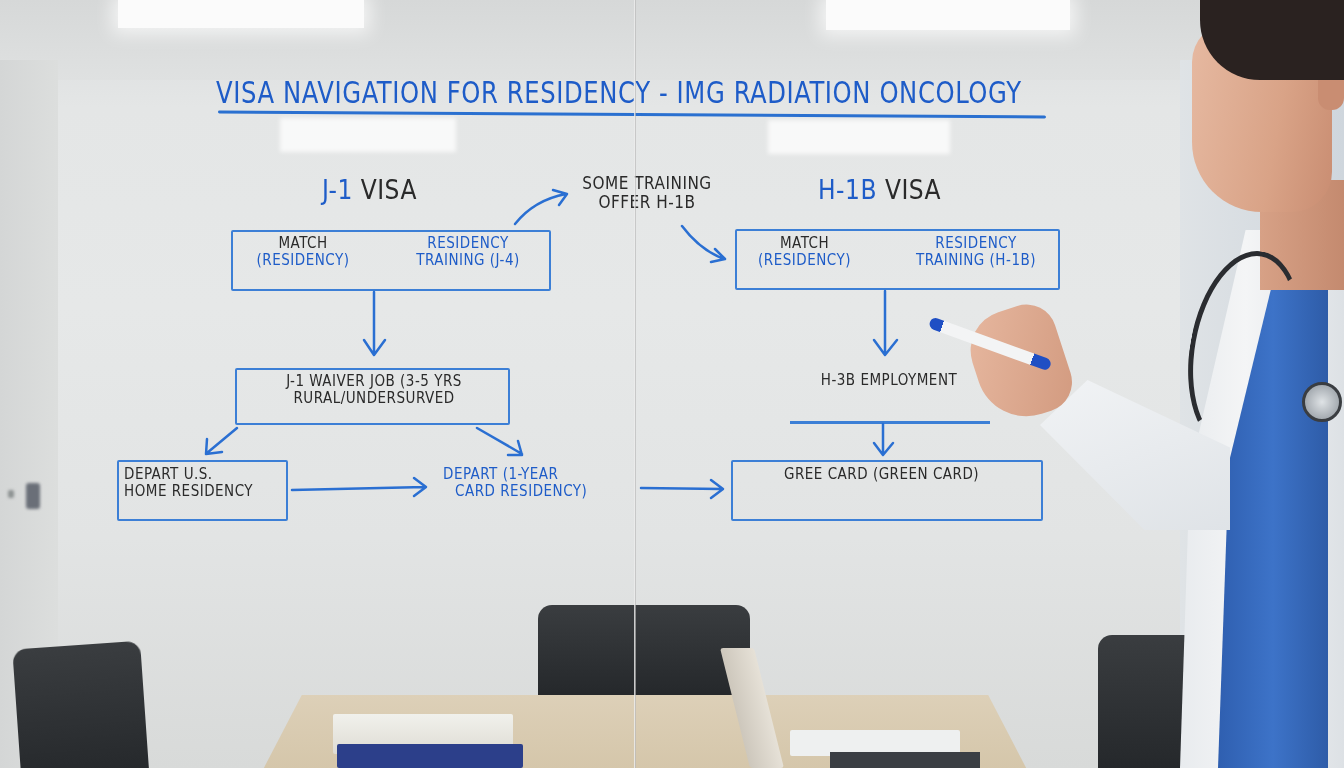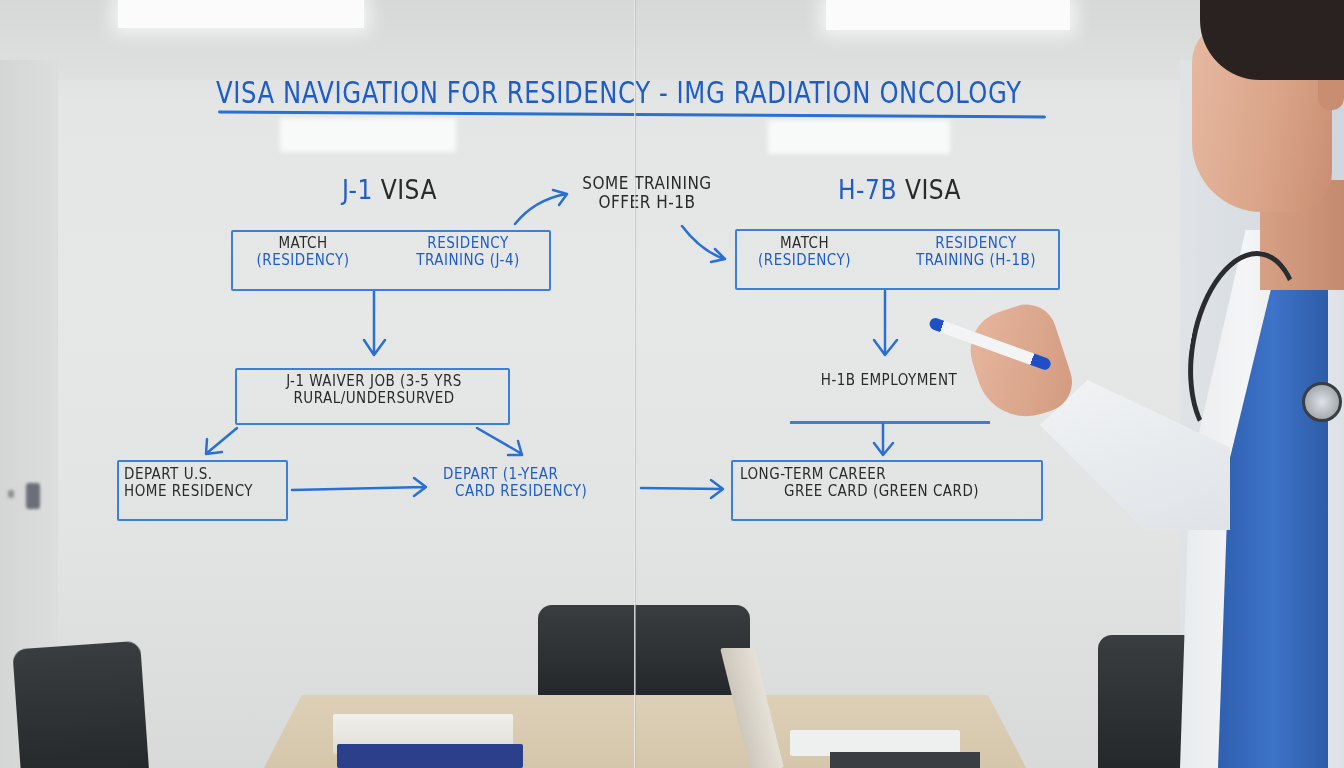--- a/index.html
+++ b/index.html
@@ -69,21 +69,21 @@
       border: 3px solid #3a3d41; }
 
     
     .ink { position: absolute; font-family: "DejaVu Sans Condensed", "DejaVu Sans", sans-serif;
       letter-spacing: 0.5px; line-height: 1.1; white-space: nowrap; }
     .blue { color: #1e5cc8; }
     .black { color: #2a2a2a; }
     .title { left: 216px; top: 78px; font-size: 27px; letter-spacing: 0.6px; transform: scaleY(1.1); }
     .title-underline { position: absolute; left: 218px; top: 113px; width: 828px; height: 3px;
       background: #2a70d0; border-radius: 2px; transform: rotate(0.35deg); }
-    .heading { font-size: 26px; margin-left: 20px; }
+    .heading { font-size: 26px; }
     .node { position: absolute; border: 2.5px solid #3c7fd6; border-radius: 2px; }
     .node-text { font-size: 15px; }
     .annot { font-size: 17px; text-align: center; }
     svg.arrows { position: absolute; left: 0; top: 0; width: 1344px; height: 768px; pointer-events: none; }
   </style>
 </head>
 <body>
 
 <div class="ceiling"></div>
 <div class="ceil-light" style="left:118px;top:0;width:246px;height:28px;"></div>
@@ -111,21 +111,21 @@
 <div class="ink heading" style="left:322px;top:176px;">
   <span class="blue">J-1</span><span class="black"> VISA</span>
 </div>
 
 <div class="ink black annot" style="left:572px;top:174px;width:150px;">
   <div>SOME TRAINING</div>
   <div>OFFER H-1B</div>
 </div>
 
 <div class="ink heading" style="left:818px;top:176px;">
-  <span class="blue">H-7B</span><span class="black"> VISA</span>
+  <span class="blue">H-1B</span><span class="black"> VISA</span>
 </div>
 
 <div class="node" style="left:231px;top:230px;width:320px;height:61px;"></div>
 <div class="ink node-text black" style="left:238px;top:235px;width:130px;text-align:center;">
   <div>MATCH</div>
   <div class="blue">(RESIDENCY)</div>
 </div>
 <div class="ink node-text blue" style="left:388px;top:235px;width:160px;text-align:center;">
   <div>RESIDENCY</div>
   <div>TRAINING (J-4)</div>
@@ -141,38 +141,37 @@
   <div>TRAINING (H-1B)</div>
 </div>
 
 <div class="node" style="left:235px;top:368px;width:275px;height:57px;"></div>
 <div class="ink node-text black" style="left:242px;top:373px;width:264px;text-align:center;">
   <div>J-1 WAIVER JOB (3-5 YRS</div>
   <div>RURAL/UNDERSURVED</div>
 </div>
 
 <div class="ink node-text" style="left:778px;top:372px;width:222px;text-align:center;">
-  <div class="black">H-1B EMPLOYMENT</div>
+  <div class="black">H-3B EMPLOYMENT</div>
 </div>
 <div style="position:absolute;left:790px;top:421px;width:200px;height:3px;background:#3c7fd6;"></div>
 
 <div class="node" style="left:117px;top:460px;width:171px;height:61px;"></div>
 <div class="ink node-text black" style="left:124px;top:466px;">
   <div>DEPART U.S.</div>
   <div>HOME RESIDENCY</div>
 </div>
 
 <div class="ink node-text blue" style="left:443px;top:466px;">
   <div>DEPART (1-YEAR</div>
   <div style="padding-left:12px;">CARD RESIDENCY)</div>
 </div>
 
 <div class="node" style="left:731px;top:460px;width:312px;height:61px;"></div>
 <div class="ink node-text black" style="left:740px;top:466px;">
-  <div>LONG-TERM CAREER</div>
   <div style="padding-left:8px;margin-left:36px;">GREE CARD (GREEN CARD)</div>
 </div>
 
 <svg class="arrows" viewBox="0 0 1344 768">
   <g fill="none" stroke="#2a6fd2" stroke-width="2.5" stroke-linecap="round" stroke-linejoin="round">
 
     <path d="M374 292 L374 354 M364 340 L374 355 L385 340"></path>
 
     <path d="M885 291 L885 354 M874 340 L885 355 L897 340"></path>
 

